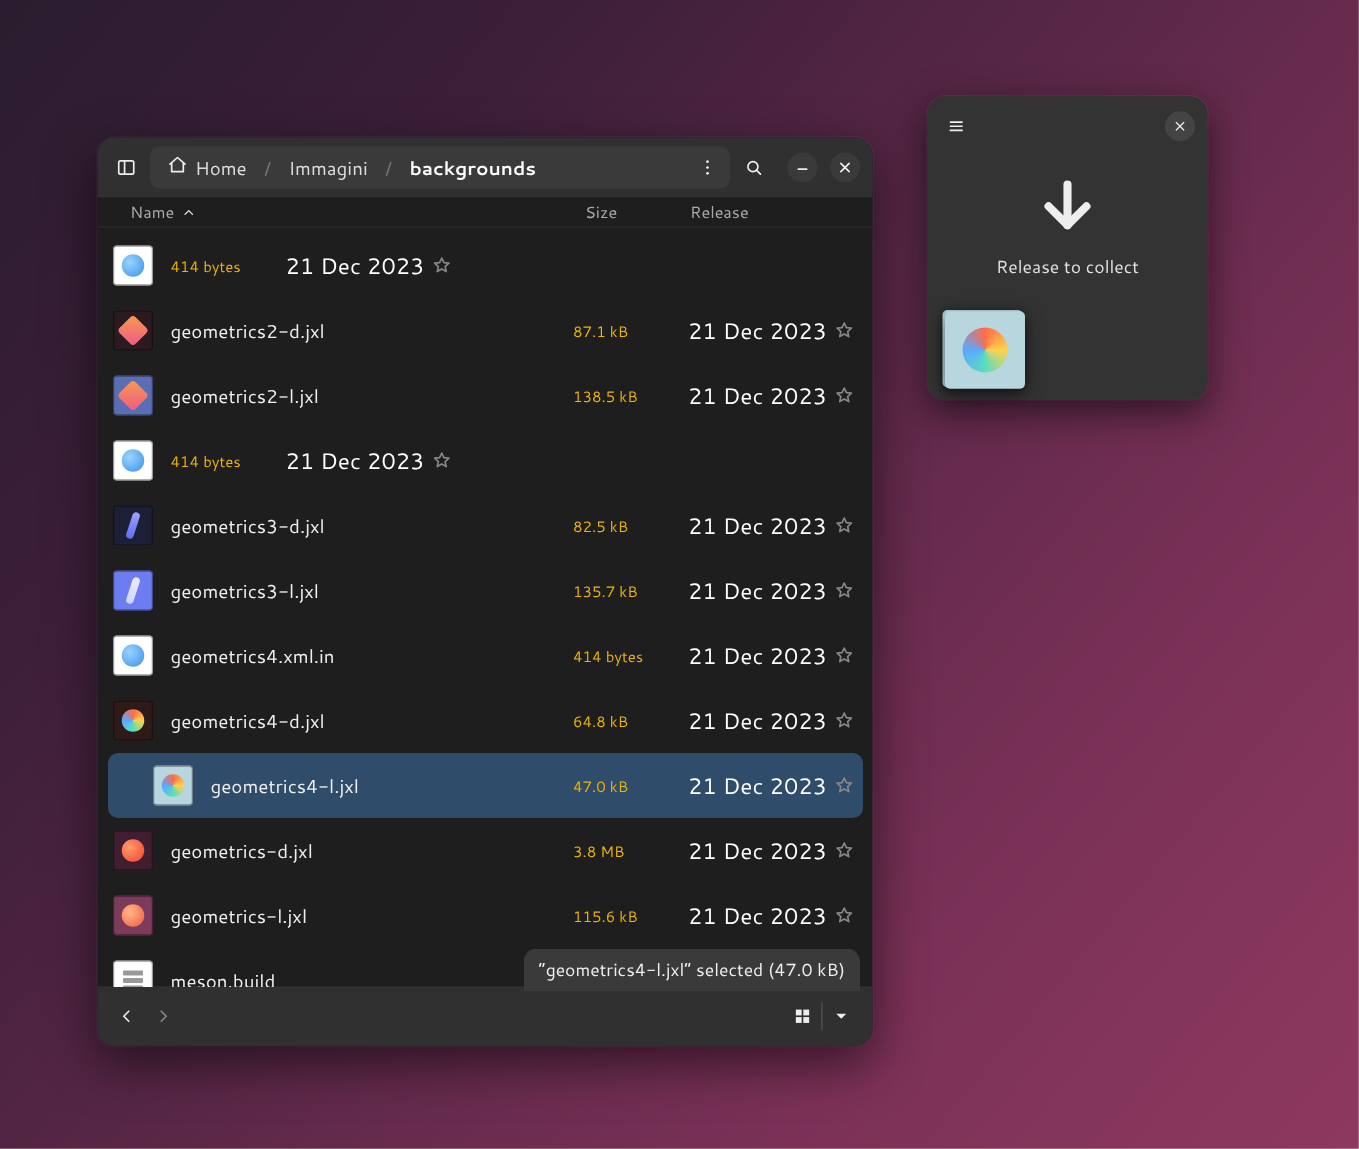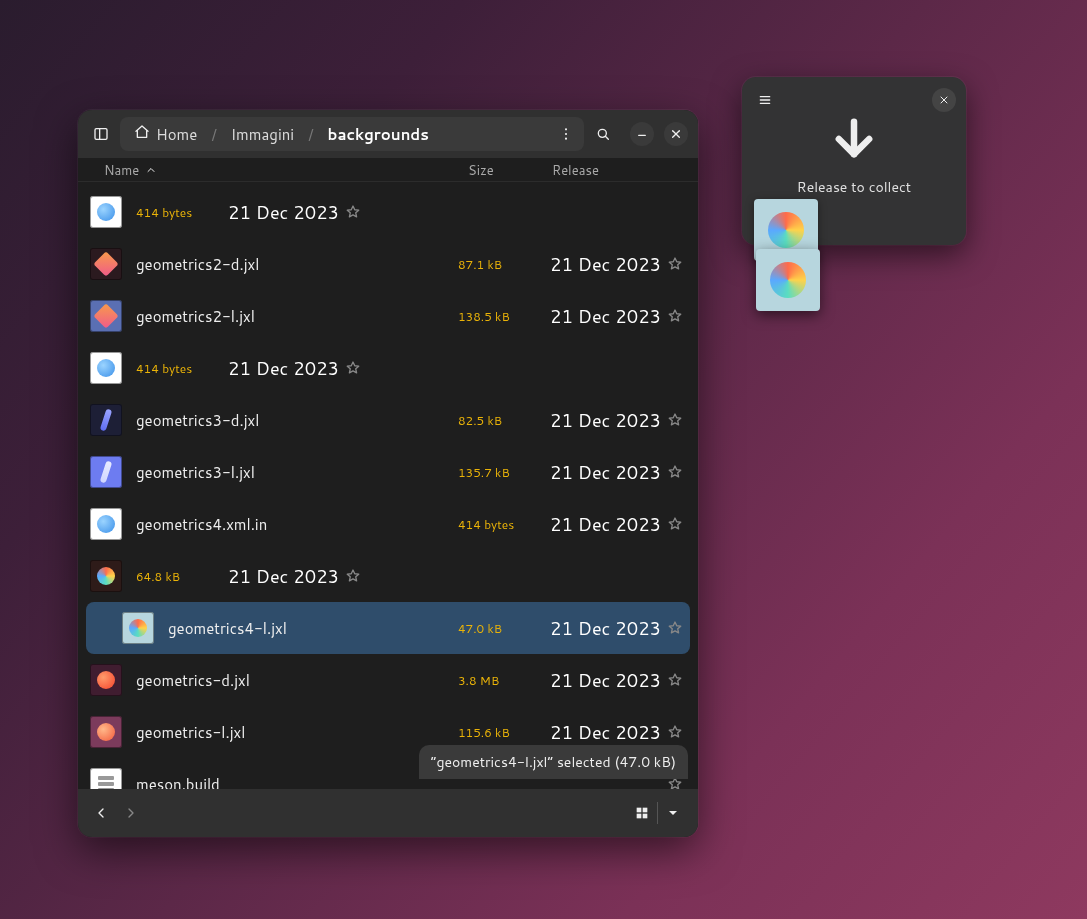--- a/index.html
+++ b/index.html
@@ -66,36 +66,36 @@
 .ficon.bigl{background:#7c3b5c;}
 .ficon.bigl::after{content:"";width:18px;height:18px;border-radius:50%;background:radial-gradient(circle at 35% 35%,#ffb88a,#f25a3b);}
 .ficon.txt{background:#fff;}
 .ficon.txt::after{content:"";width:16px;height:4px;background:#999;box-shadow:0 -6px 0 #999,0 6px 0 #999;border-radius:1px;}
 .fname{flex:1;}
 .fsize{width:78px;color:#eab308;font-size:12px;white-space:nowrap;}
 .fmod{width:100px;color:#ffffff;font-size:18px;white-space:nowrap;}
 .fstar{width:22px;display:flex;align-items:center;justify-content:center;cursor:pointer;}
 
 .status-tip{
-  position:absolute;right:10px;bottom:58px;
+  position:absolute;right:10px;bottom:44px;
   background:#3a3a3a;border-radius:10px 10px 0 0;padding:7px 12px;
   font-size:14px;color:#eee;
 }
 
 .fm-footer{
   height:48px;display:flex;align-items:center;padding:0 10px;gap:4px;
   background:#303030;
 }
 .foot-spacer{flex:1;}
 .view-seg{display:flex;align-items:center;height:32px;border-radius:8px;overflow:hidden;}
 .view-btn{width:30px;height:32px;display:flex;align-items:center;justify-content:center;cursor:pointer;}
 .view-divider{width:1px;height:22px;background:#555;}
 
 .drop{
-  position:absolute;left:742px;top:77px;width:224px;height:168px;
+  position:absolute;left:742px;top:77px;width:224px;height:243px;
   background:#333334;border-radius:14px;box-shadow:0 10px 30px rgba(0,0,0,.55),0 0 0 1px rgba(255,255,255,.06);
   display:flex;flex-direction:column;padding:10px;
 }
 .drop-head{display:flex;align-items:center;justify-content:space-between;height:28px;}
 .drop-close{width:24px;height:24px;border-radius:50%;background:#444;display:flex;align-items:center;justify-content:center;cursor:pointer;}
 .drop-body{flex:1;display:flex;flex-direction:column;align-items:center;justify-content:center;gap:12px;}
 .drop-text{font-size:14px;color:#e0e0e0;}
 .drop-thumbs{display:flex;padding:2px 0 0 2px;}
 .drop-thumb{width:64px;height:62px;border-radius:4px;background:#b7d6de;display:flex;align-items:center;justify-content:center;box-shadow:0 2px 8px rgba(0,0,0,.4);}
 .drop-thumb::after{content:"";width:36px;height:36px;border-radius:50%;background:conic-gradient(#ff6b4a,#ffd24a,#5addc0,#5aa8ff,#ff6b4a);}
@@ -253,20 +253,21 @@
         <div class="fsize">414 bytes</div>
         <div class="fmod">21 Dec 2023</div>
         <div class="fstar">
           <svg class="ic dim" viewBox="0 0 24 24">
             <path d="M12 3l2.6 5.6 6 .6-4.5 4.1 1.3 6-5.4-3-5.4 3 1.3-6L3.4 9.2l6-.6z"></path>
           </svg>
         </div>
       </div>
       <div class="frow">
         <div class="ficon d4"></div>
+        <div class="fname">geometrics4-d.jxl</div>
         <div class="fsize">64.8 kB</div>
         <div class="fmod">21 Dec 2023</div>
         <div class="fstar">
           <svg class="ic dim" viewBox="0 0 24 24">
             <path d="M12 3l2.6 5.6 6 .6-4.5 4.1 1.3 6-5.4-3-5.4 3 1.3-6L3.4 9.2l6-.6z"></path>
           </svg>
         </div>
       </div>
       <div class="frow sel">
         <div class="ficon l4"></div>

